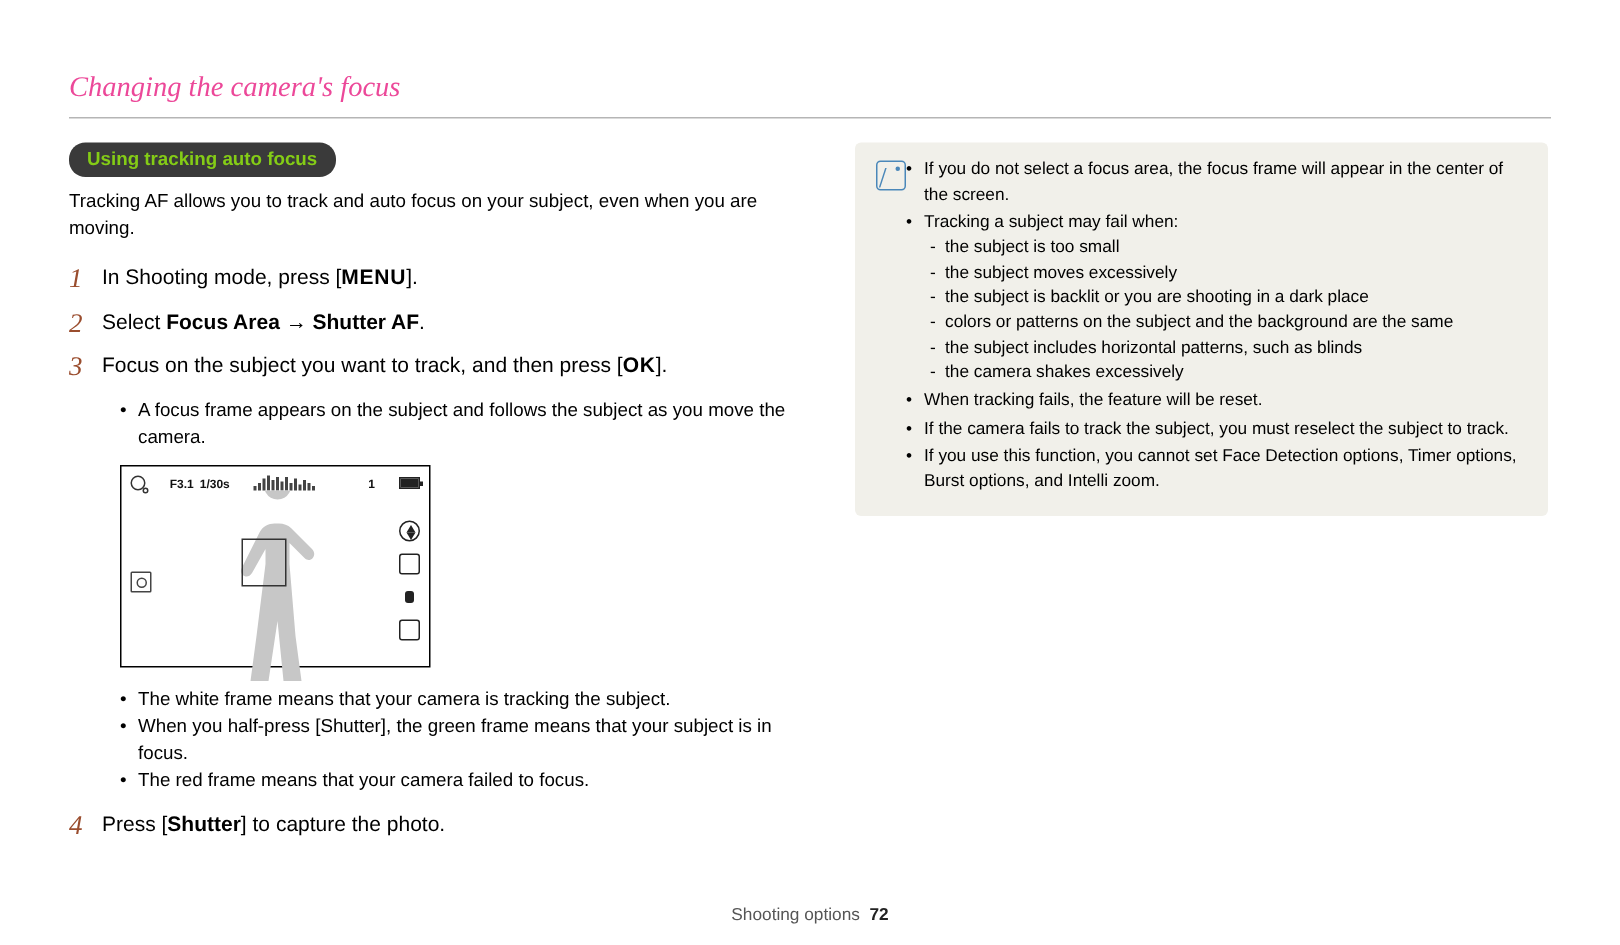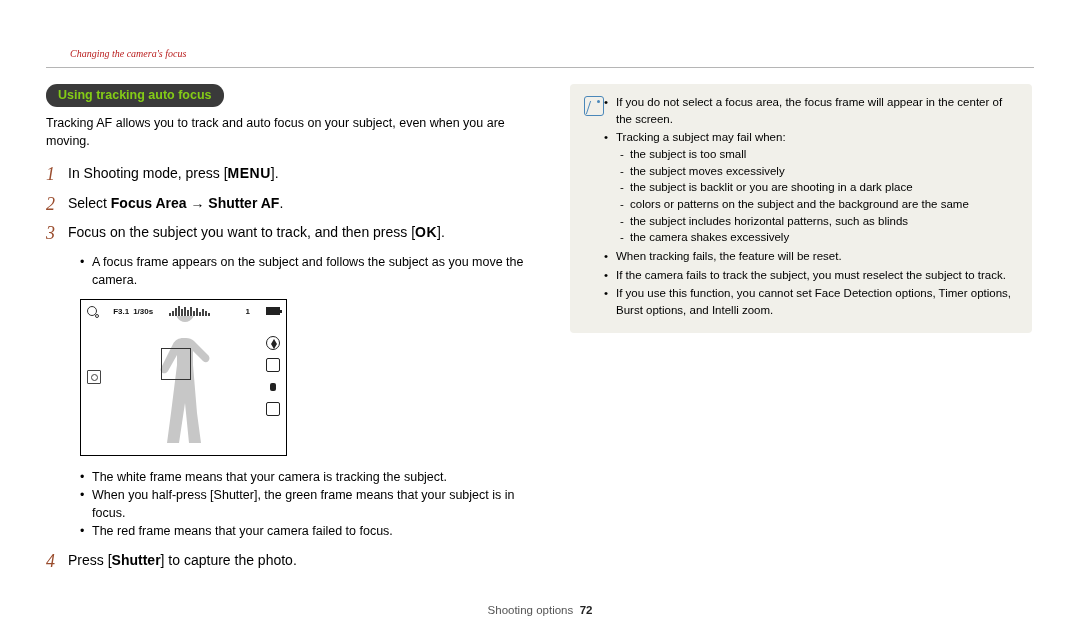--- a/index.html
+++ b/index.html
@@ -6,26 +6,25 @@
   body {
     width: 1080px;
     height: 630px;
     background: #fff;
     font-family: Arial, Helvetica, sans-serif;
     color: #000;
     position: relative;
     padding: 48px 46px 0 46px;
   }
   .header-title {
-    font-size: 10px;
-    color: #b91c1c;
+    font-size: 19px;
+    color: #ec4899;
     font-style: italic;
     font-family: Georgia, "Times New Roman", serif;
     margin-bottom: 8px;
-    margin-left: 24px;
   }
   .hr {
     border: none;
     border-top: 1px solid #b5b5b5;
     margin-bottom: 16px;
   }
   .columns {
     display: flex;
     gap: 26px;
   }
@@ -87,21 +86,21 @@
   }
   .sub-bullets li::before {
     content: "•";
     position: absolute;
     left: 0;
     top: 0;
   }
   .lcd-illus {
     margin: 8px 0 12px 34px;
     width: 207px;
-    height: 157px;
+    height: 135px;
     border: 1px solid #000;
     background: #fff;
     position: relative;
   }
   .lcd-top {
     position: absolute;
     top: 6px; left: 6px; right: 6px;
     display: flex;
     align-items: center;
     justify-content: space-between;

